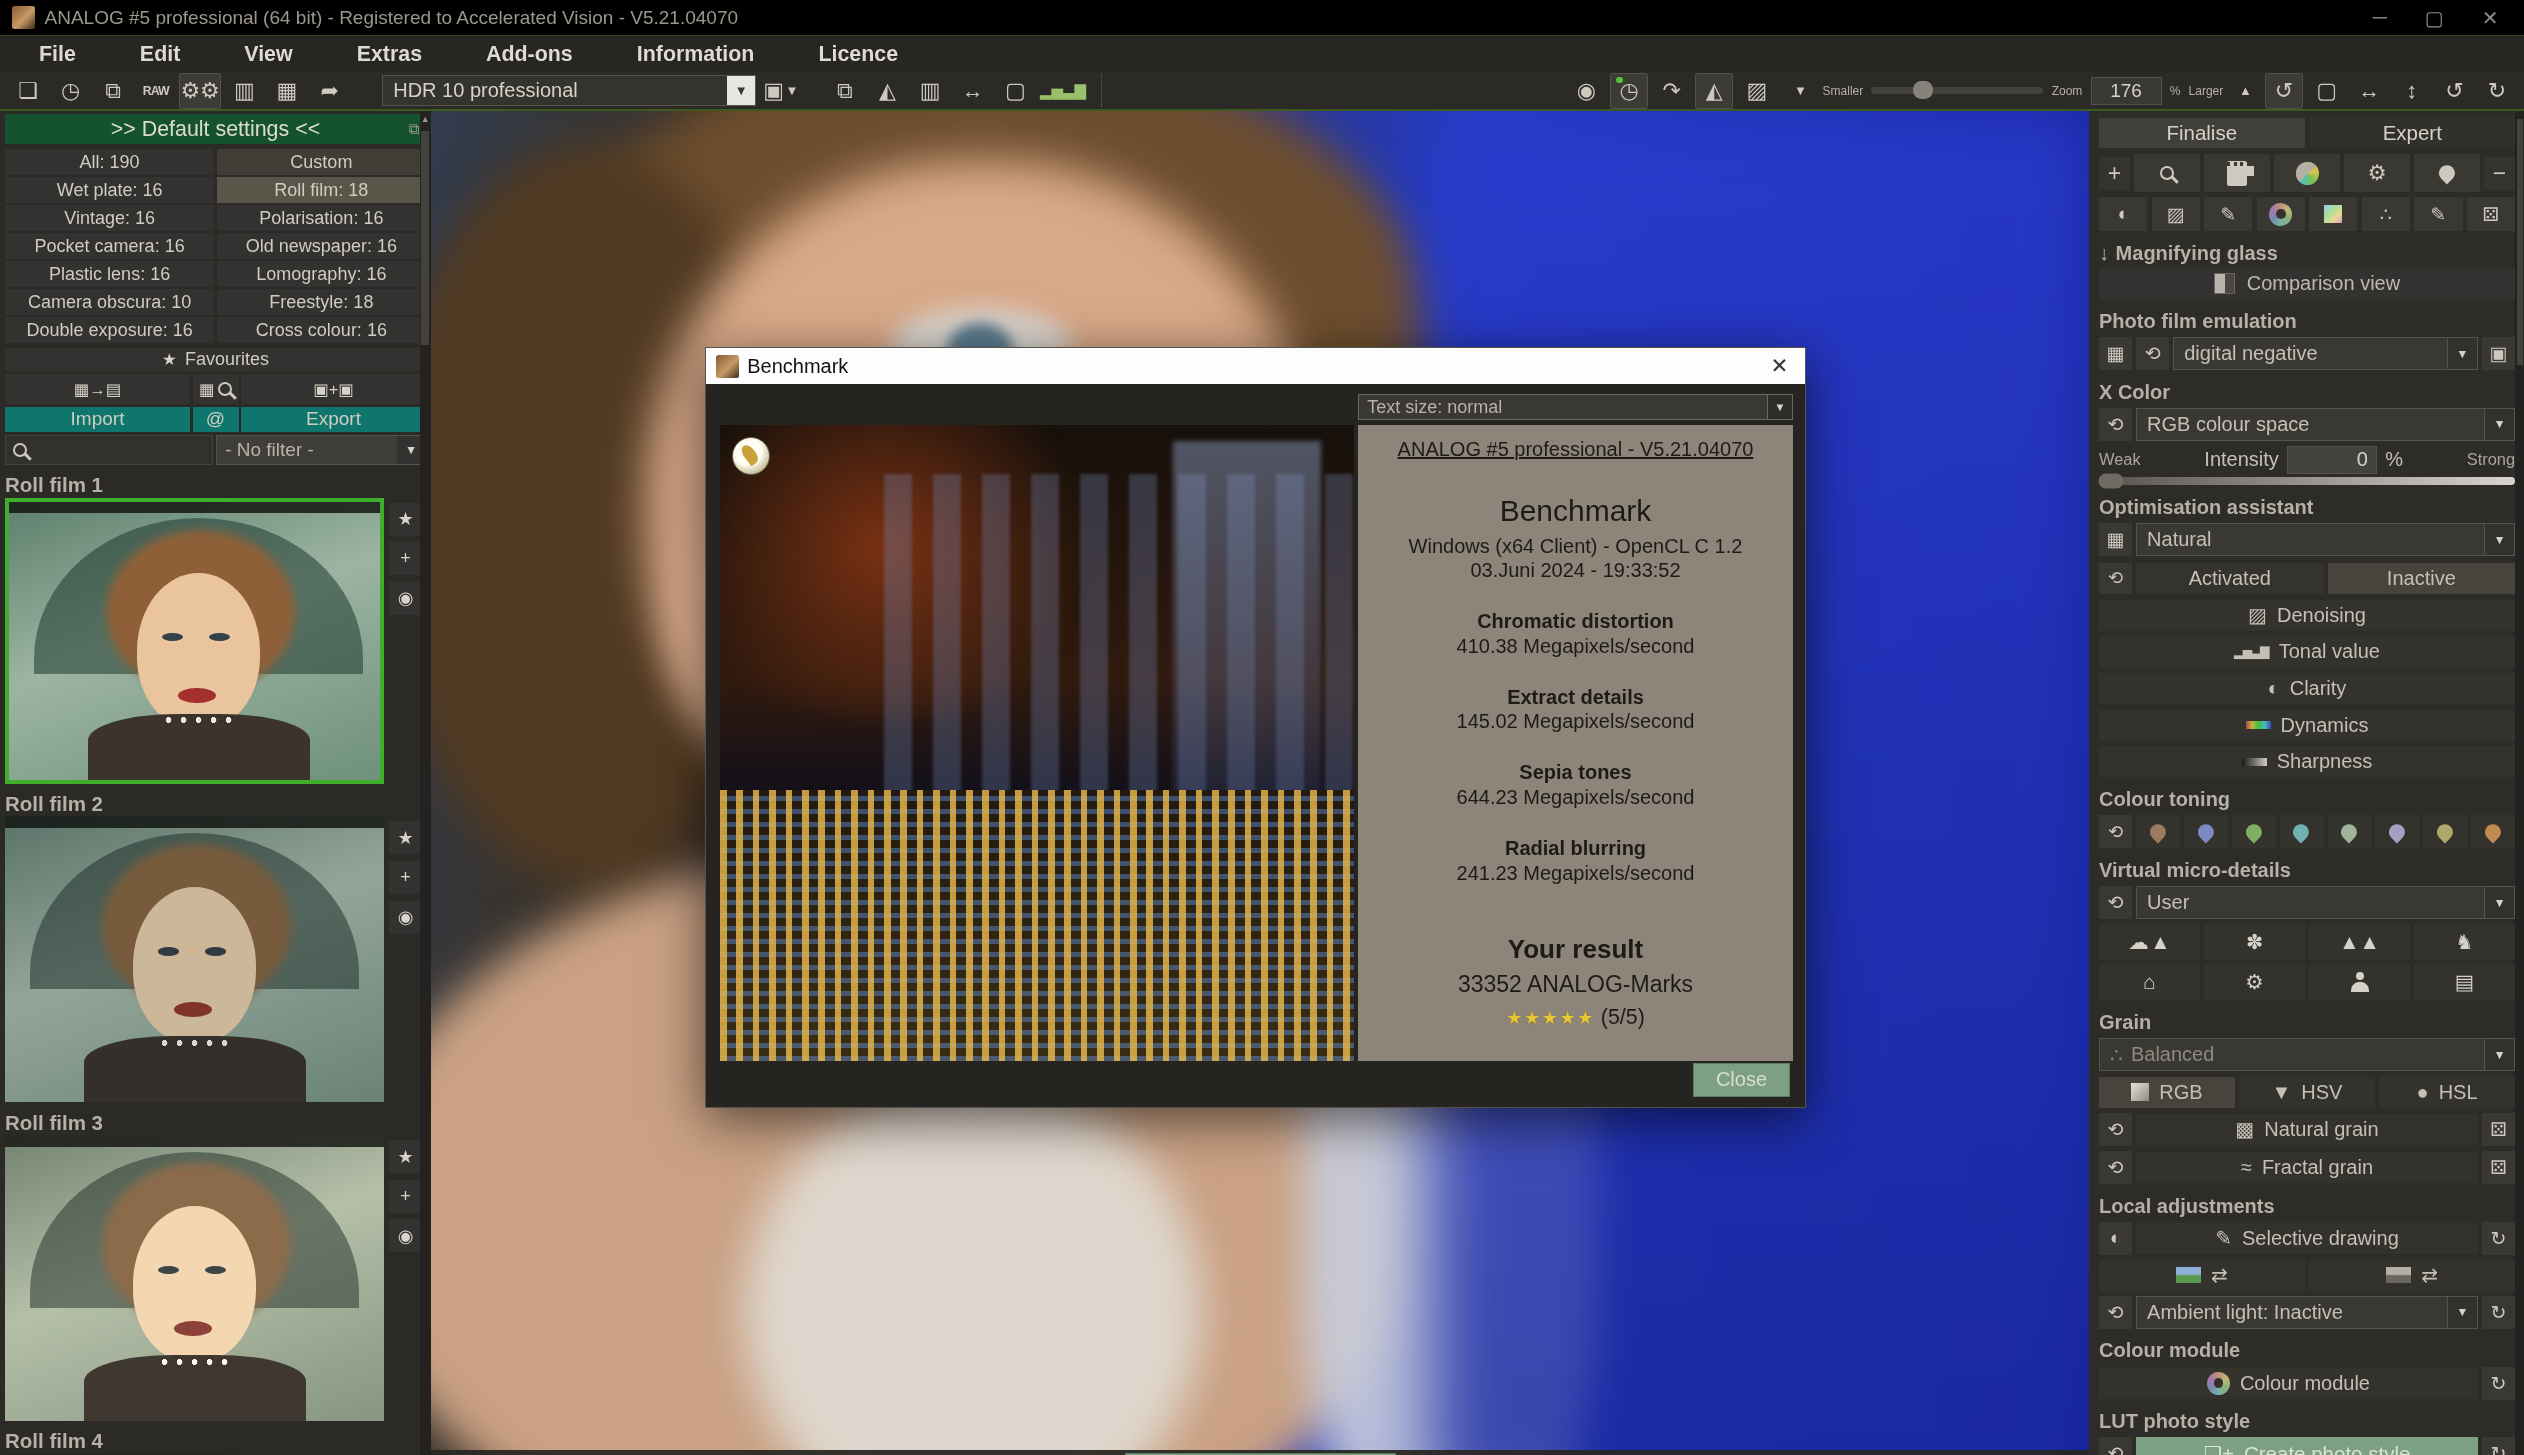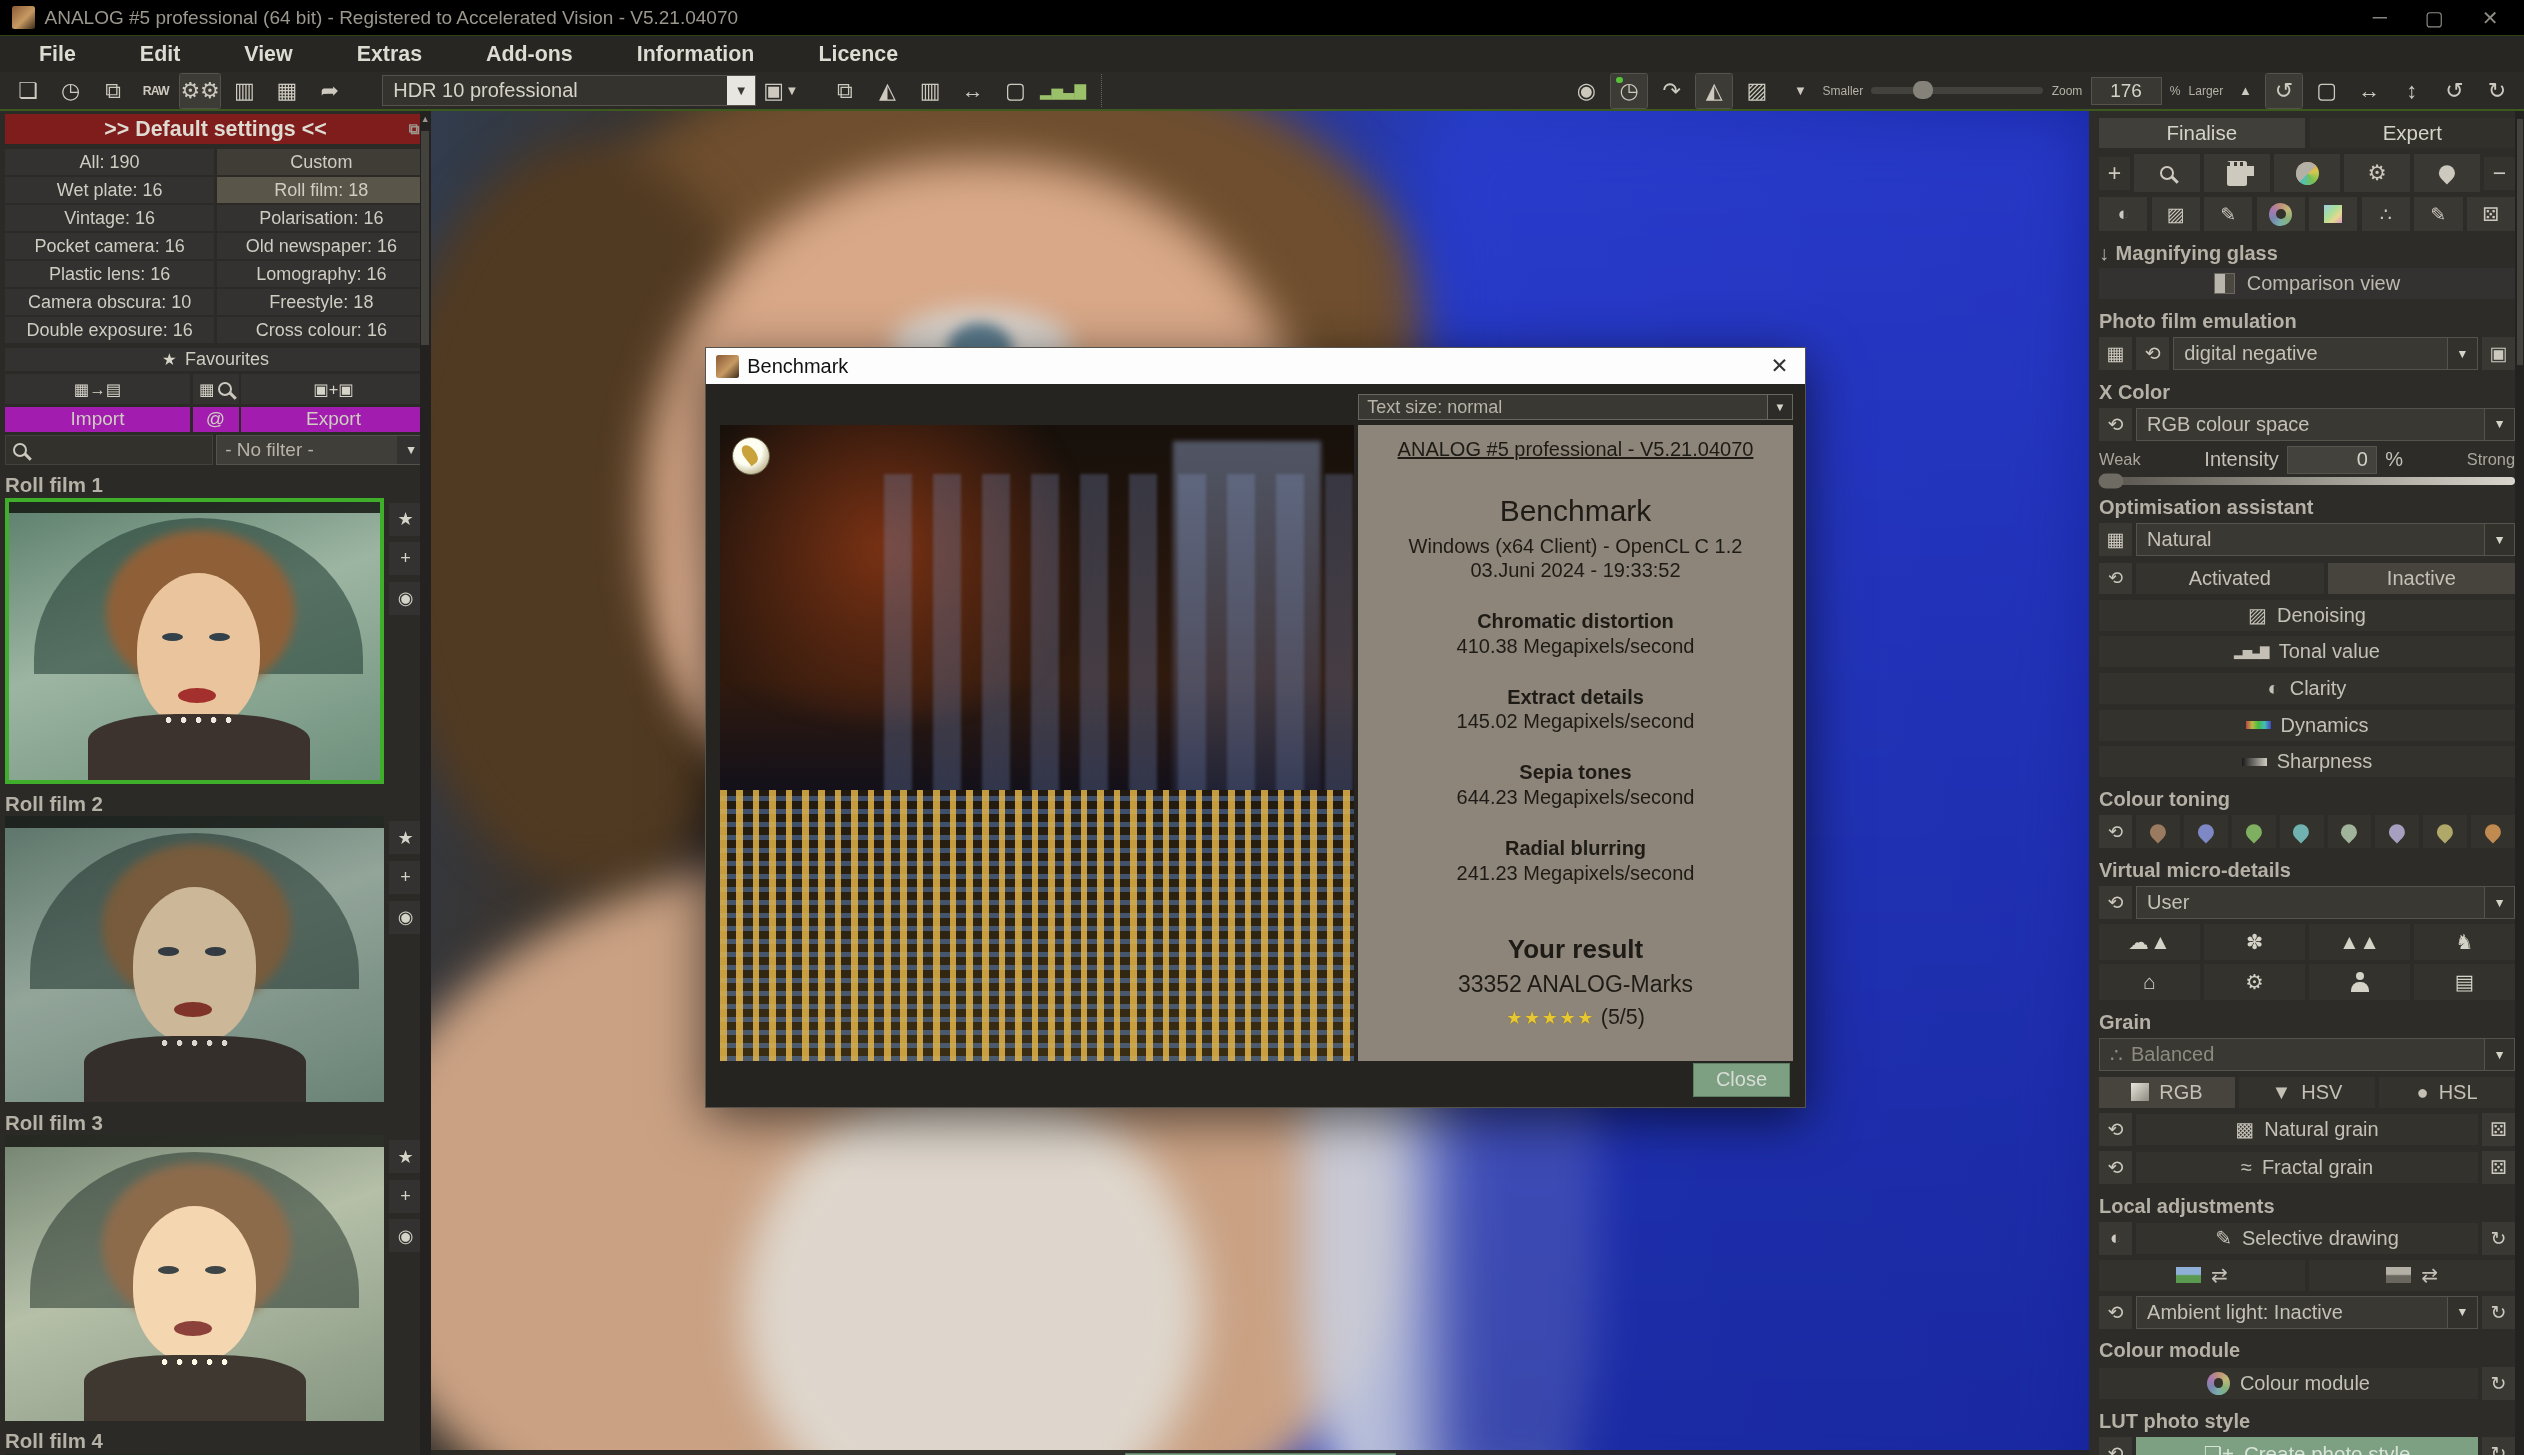--- a/index.html
+++ b/index.html
@@ -34,33 +34,33 @@
   .zval { width:71px; height:28px; background:#3a3833; border:0.8px solid #55534b; color:#d5d2c8; font-size:19px; display:flex; align-items:center; justify-content:center; }
   .greendot { position:absolute; top:3.3px; left:5px; width:6.6px; height:6.6px; border-radius:50%; background:#57c23a; }
 
   
   .main { display:flex; height:1378px; }
   .left-panel { width:431px; background:#2b2a26; padding:3.3px 5px 0 5px; overflow:hidden; position:relative; }
   .canvas { width:1658px; position:relative; overflow:hidden; background:#2233b8; }
   .right-panel { width:436px; background:#2e2c28; padding:5px 10px 0 10px; overflow:hidden; position:relative; }
 
   
-  .lp-header { height:30px; background:#7f1d1d; display:flex; align-items:center; justify-content:center; font-size:21.4px; font-weight:bold; color:#dedbd2; position:relative;text-align:right; }
+  .lp-header { height:30px; background:#14532d; display:flex; align-items:center; justify-content:center; font-size:21.4px; font-weight:normal; color:#dedbd2; position:relative;text-align:right; }
   .lp-header .corner { position:absolute; right:6.6px; font-size:15px; color:#9b978d; }
   .cats { margin-top:5px; display:grid; grid-template-columns:1fr 1fr; gap:2.5px; }
   .cat { height:25.5px; background:#343230; display:flex; align-items:center; justify-content:center; font-size:18px; color:#cfccc2; }
   .cat.sel { background:#595649; }
   .cat.custom { background:#403d37; }
   .favbar { margin-top:5px; height:23px; background:#343230; display:flex; align-items:center; justify-content:center; gap:8.2px; font-size:18px; color:#cfccc2; }
   .favbar .st { color:#d8d4ca; font-size:16.4px; }
   .iconrow { margin-top:3.3px; display:flex; gap:2.5px; }
   .iconrow .ib { height:30px; background:#343230; display:flex; align-items:center; justify-content:center; font-size:16.4px; color:#d5d2c8; gap:3.3px; }
   .ib.w1 { flex:5; } .ib.w2 { flex:0 0 46px; } .ib.w3 { flex:5; }
   .lblrow { margin-top:2.5px; display:flex; gap:2.5px; }
-  .lblrow .lb { height:25px; background:#a21caf; display:flex; align-items:center; justify-content:center; font-size:19px; color:#cfccc2; }
+  .lblrow .lb { height:25px; background:#0f766e; display:flex; align-items:center; justify-content:center; font-size:19px; color:#cfccc2; }
   .lb.w1 { flex:5; } .lb.w2 { flex:0 0 46px; } .lb.w3 { flex:5; }
   .filterrow { margin-top:3.3px; display:flex; gap:2.5px; }
   .searchbox { flex:5; height:30px; background:#32312c; border:0.8px solid #44423c; display:flex; align-items:center; padding-left:6.6px; }
   .nofilter { flex:5; height:30px; background:#403e38; border:0.8px solid #55534b; display:flex; align-items:center; font-size:19px; color:#b7b3a9; padding-left:8.2px; position:relative; }
   .nofilter .arr { position:absolute; right:0; top:0; width:28px; height:100%; background:#343230; color:#d5d2c8; display:flex; align-items:center; justify-content:center; font-size:12.3px; }
   .rolllabel { margin-top:8.2px; font-size:20.5px; font-weight:bold; color:#b5b1a6; height:23px; }
   .thumbrow { display:flex; margin-top:1.6px; gap:5px; }
   .thumb { position:relative; width:379px; height:286px; overflow:hidden; background:linear-gradient(160deg,#5d7f6d,#9cb5a2 45%,#6e907c); }
   .thumb.selgreen { border:4.1px solid #3fae2a; }
   .t-strip { position:absolute; top:0; left:0; right:0; height:11.5px; background:rgba(20,24,18,.85); }

